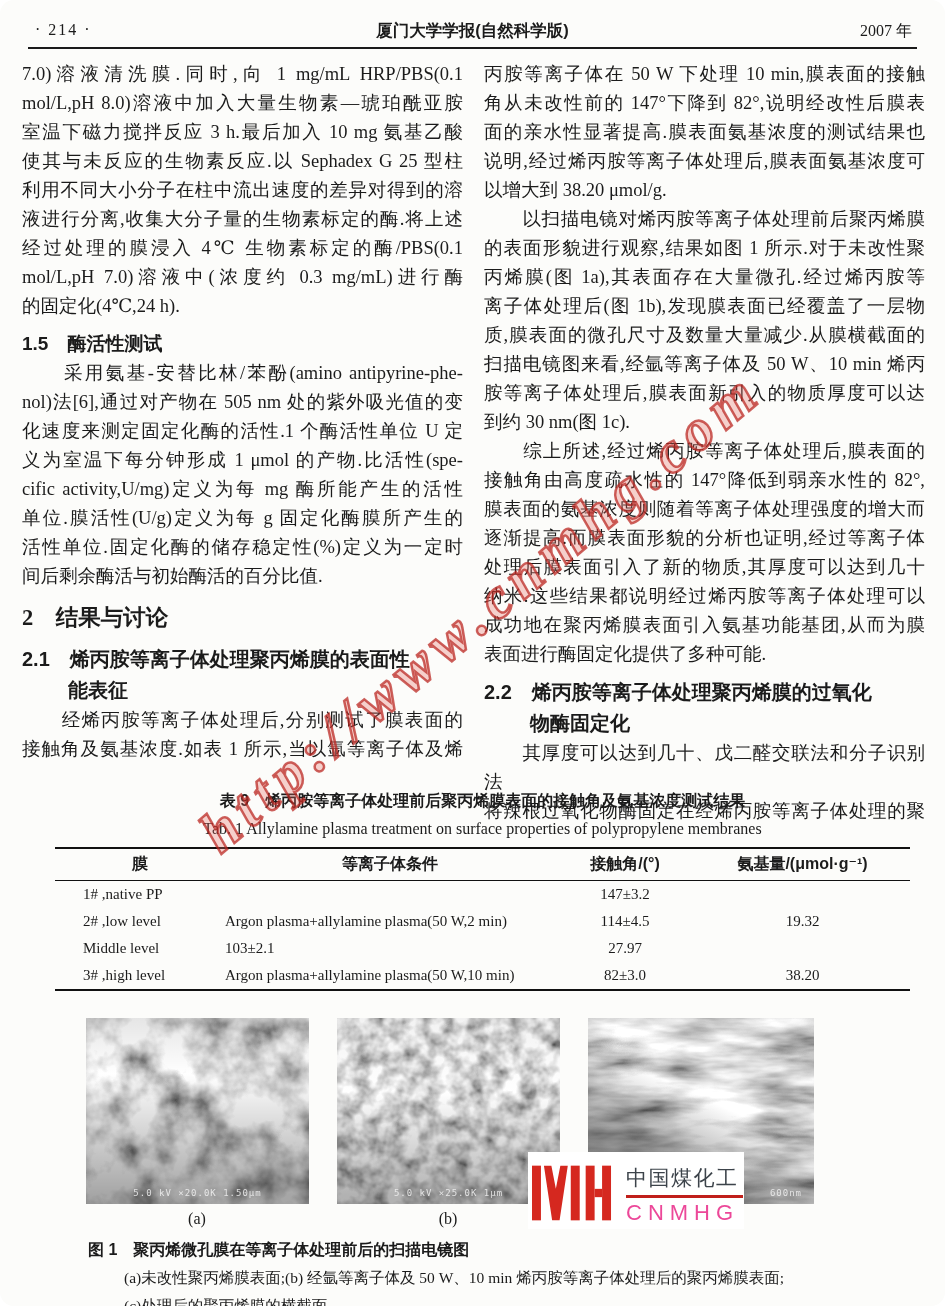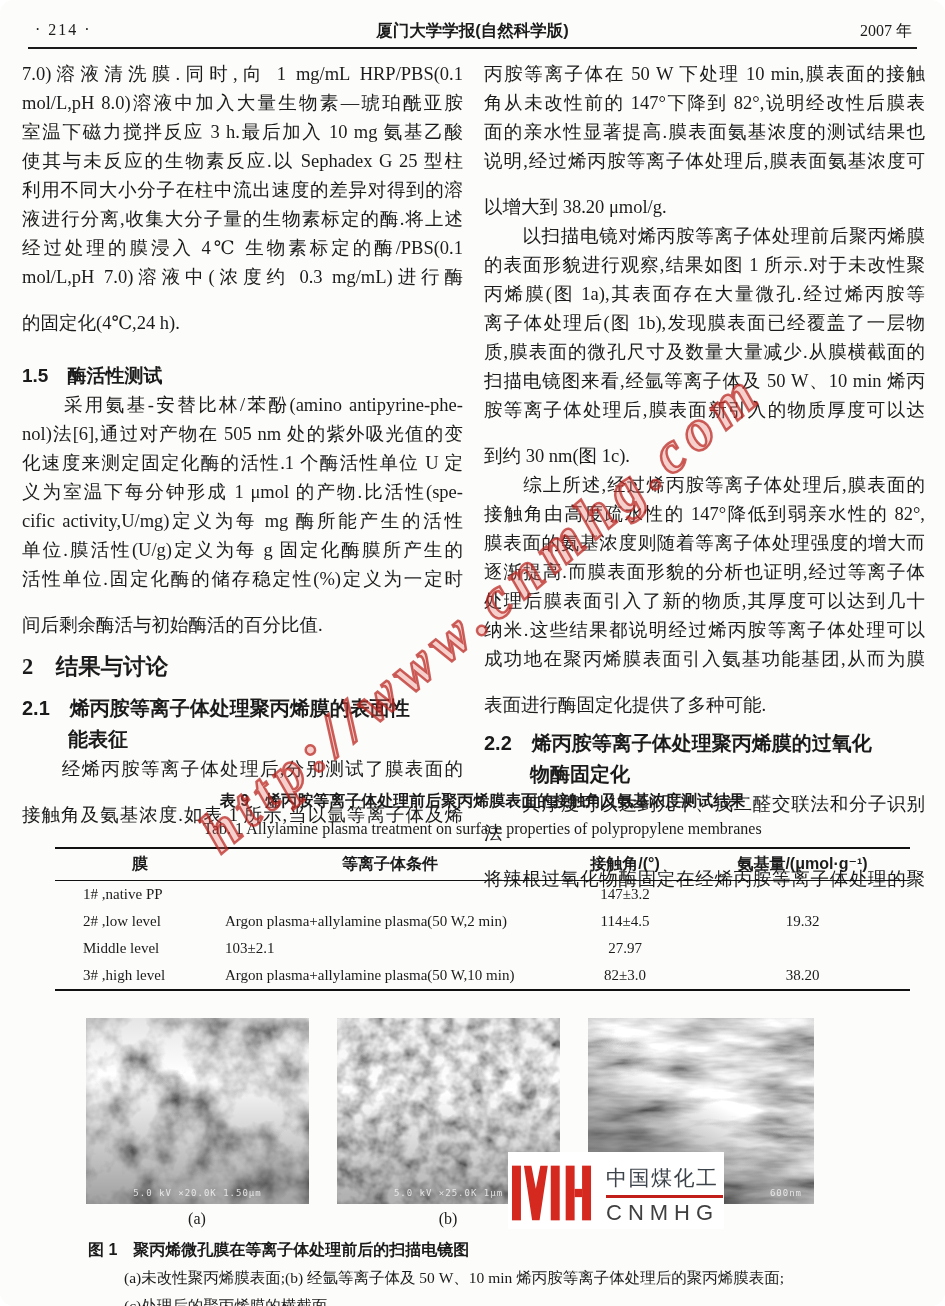--- a/index.html
+++ b/index.html
@@ -9,23 +9,23 @@
   .hdr-page{position:absolute;left:35px;top:21px;font-size:16px;letter-spacing:2px;}
   .hdr-journal{position:absolute;left:0;right:0;top:20px;text-align:center;font-size:16.5px;font-weight:700;
                font-family:"Liberation Sans","DejaVu Sans",sans-serif;}
   .hdr-year{position:absolute;right:33px;top:21px;font-size:16px;}
   .hdr-rule{position:absolute;left:28px;right:28px;top:47px;height:2px;background:#1a1a1a;}
   
   .col{position:absolute;top:60px;width:441px;}
   .col-left{left:22px;}
   .col-right{left:484px;}
   .line{line-height:29px;font-size:18.5px;text-align:justify;text-align-last:justify;}
-  .para .line:last-child{text-align-last:left;margin-top:17px;}
+  .para .line:last-child{text-align-last:left;}
   .para.cont .line:last-child{text-align-last:justify;}
-  .h3{margin-top:23px;line-height:30px;font-size:19px;font-weight:700;
+  .h3{margin-top:8px;line-height:30px;font-size:19px;font-weight:700;
       font-family:"Liberation Sans","DejaVu Sans",sans-serif;}
   .h1{margin-top:9px;margin-bottom:2px;line-height:36px;font-size:22.5px;font-weight:700;
       font-family:Liberation Serif, serif;}
   .h2{margin-top:8px;font-family:"Liberation Sans","DejaVu Sans",sans-serif;font-weight:700;}
   .h2 .hl{line-height:31px;font-size:20px;}
   .h2 .hl.indent{padding-left:46px;}
   
   .tblwrap{position:absolute;left:55px;top:790px;width:855px;}
   .tcap-zh{text-align:center;font-size:16px;font-weight:700;line-height:22px;
            font-family:"Liberation Sans","DejaVu Sans",sans-serif;}
@@ -52,26 +52,26 @@
          font-family:"Liberation Sans","DejaVu Sans",sans-serif;text-align:right;}
   .fcap2{position:absolute;left:124px;top:1268px;font-size:15.5px;}
   .fcap3{position:absolute;left:124px;top:1296px;font-size:15.5px;}
   
   .wm{position:absolute;left:225px;top:800px;height:60px;width:720px;z-index:50;pointer-events:none;
       transform:rotate(-40deg);transform-origin:0 100%;
       font-family:"Liberation Serif","DejaVu Serif",serif;font-style:italic;font-weight:700;
       font-size:58px;letter-spacing:8px;color:rgba(228,106,98,0.30);
       -webkit-text-stroke:2.5px rgba(186,36,30,0.72);}
   
-  .logo-panel{position:absolute;left:508px;top:1152px;width:216px;height:77px;background:#ffffff;z-index:20;}
+  .logo-panel{position:absolute;left:528px;top:1152px;width:216px;height:77px;background:#ffffff;z-index:20;}
   .logo-mark{position:absolute;left:4px;top:12px;width:82px;height:58px;}
   .logo-zh{position:absolute;left:98px;top:12px;font-size:21px;letter-spacing:1.5px;color:#3c434a;
            font-family:"Liberation Sans","DejaVu Sans",sans-serif;}
   .logo-line{position:absolute;left:98px;top:43px;width:117px;height:3px;background:#c01f1a;}
-  .logo-en{position:absolute;left:98px;top:48px;font-size:22px;letter-spacing:6px;color:#404040;
+  .logo-en{position:absolute;left:98px;top:48px;font-size:22px;letter-spacing:6px;color:#ec4899;
            font-family:"Liberation Sans","DejaVu Sans",sans-serif;}
 </style>
 </head>
 <body>
 
 <div class="page">
 
   <div class="hdr-page">· 214 ·</div>
   <div class="hdr-journal">厦门大学学报(自然科学版)</div>
   <div class="hdr-year">2007 年</div>

